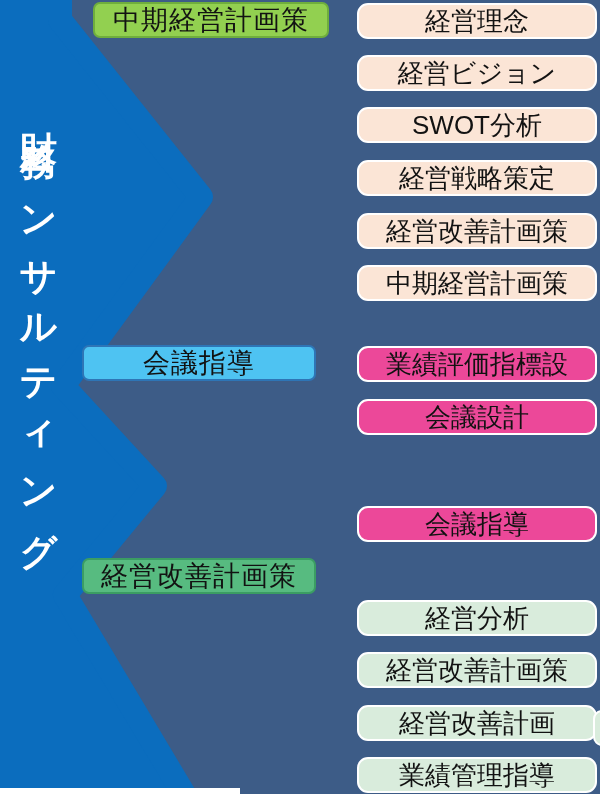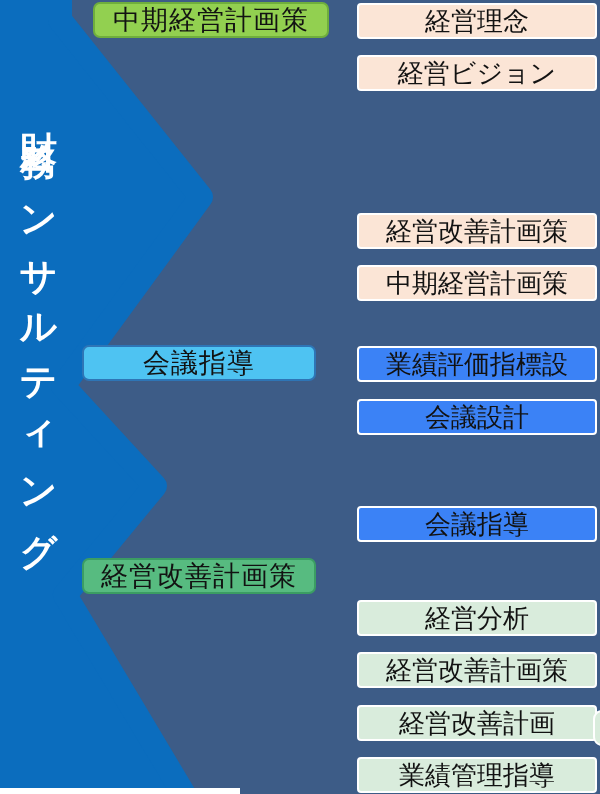--- a/index.html
+++ b/index.html
@@ -19,25 +19,25 @@
     position:absolute;height:36px;box-sizing:border-box;
     display:flex;align-items:center;justify-content:center;
     border-radius:7px;font-size:27px;color:#121212;letter-spacing:1px;
   }
   .cat1{left:93px;top:2px;width:236px;background:#92d050;border:2px solid #6fae3d;}
   .cat2{left:82px;top:345px;width:234px;background:#4ec3f2;border:2px solid #2e75b6;}
   .cat3{left:82px;top:558px;width:234px;background:#57bb80;border:2px solid #3b9d63;}
   .item{
     position:absolute;left:357px;width:240px;height:36px;box-sizing:border-box;
     display:flex;align-items:center;justify-content:center;
-    border:2px solid #ffffff;border-radius:4px;
+    border:2px solid #ffffff;border-radius:11px;
     font-size:26px;color:#121212;letter-spacing:0px;white-space:nowrap;
   }
   .g1{background:#fbe5d6;}
-  .g2{background:#3b82f6;}
+  .g2{background:#ec4899;}
   .g3{background:#d9ecdc;margin-top:8px;}
   .y0{top:3px}.y1{top:55px}.y2{top:107px}.y3{top:160px}.y4{top:213px}.y5{top:265px}
   .y6{top:346px}.y7{top:399px}.y8{top:452px}.y9{top:506px}
   .y10{top:592px}.y11{top:644px}.y12{top:697px}.y13{top:749px}
   .sliver{
     position:absolute;left:593px;top:710px;width:26px;height:36px;box-sizing:border-box;
     background:#d9ecdc;border:2px solid #ffffff;border-radius:9px;
   }
   .bottom-strip{position:absolute;left:0;top:788px;width:240px;height:6px;background:#ffffff;}
 </style>
@@ -51,20 +51,22 @@
   </svg>
 
   <div class="banner-text">財務コンサルティング</div>
 
   <div class="category cat1">中期経営計画策</div>
   <div class="category cat2">会議指導</div>
   <div class="category cat3">経営改善計画策</div>
 
   <div class="item g1 y0">経営理念</div>
   <div class="item g1 y1">経営ビジョン</div>
+  <div class="item g1 y2">SWOT分析</div>
+  <div class="item g1 y3">経営戦略策定</div>
   <div class="item g1 y4">経営改善計画策</div>
   <div class="item g1 y5">中期経営計画策</div>
 
   <div class="item g2 y6">業績評価指標設</div>
   <div class="item g2 y7">会議設計</div>
   <div class="item g2 y9">会議指導</div>
 
   <div class="item g3 y10">経営分析</div>
   <div class="item g3 y11">経営改善計画策</div>
   <div class="item g3 y12">経営改善計画</div>

